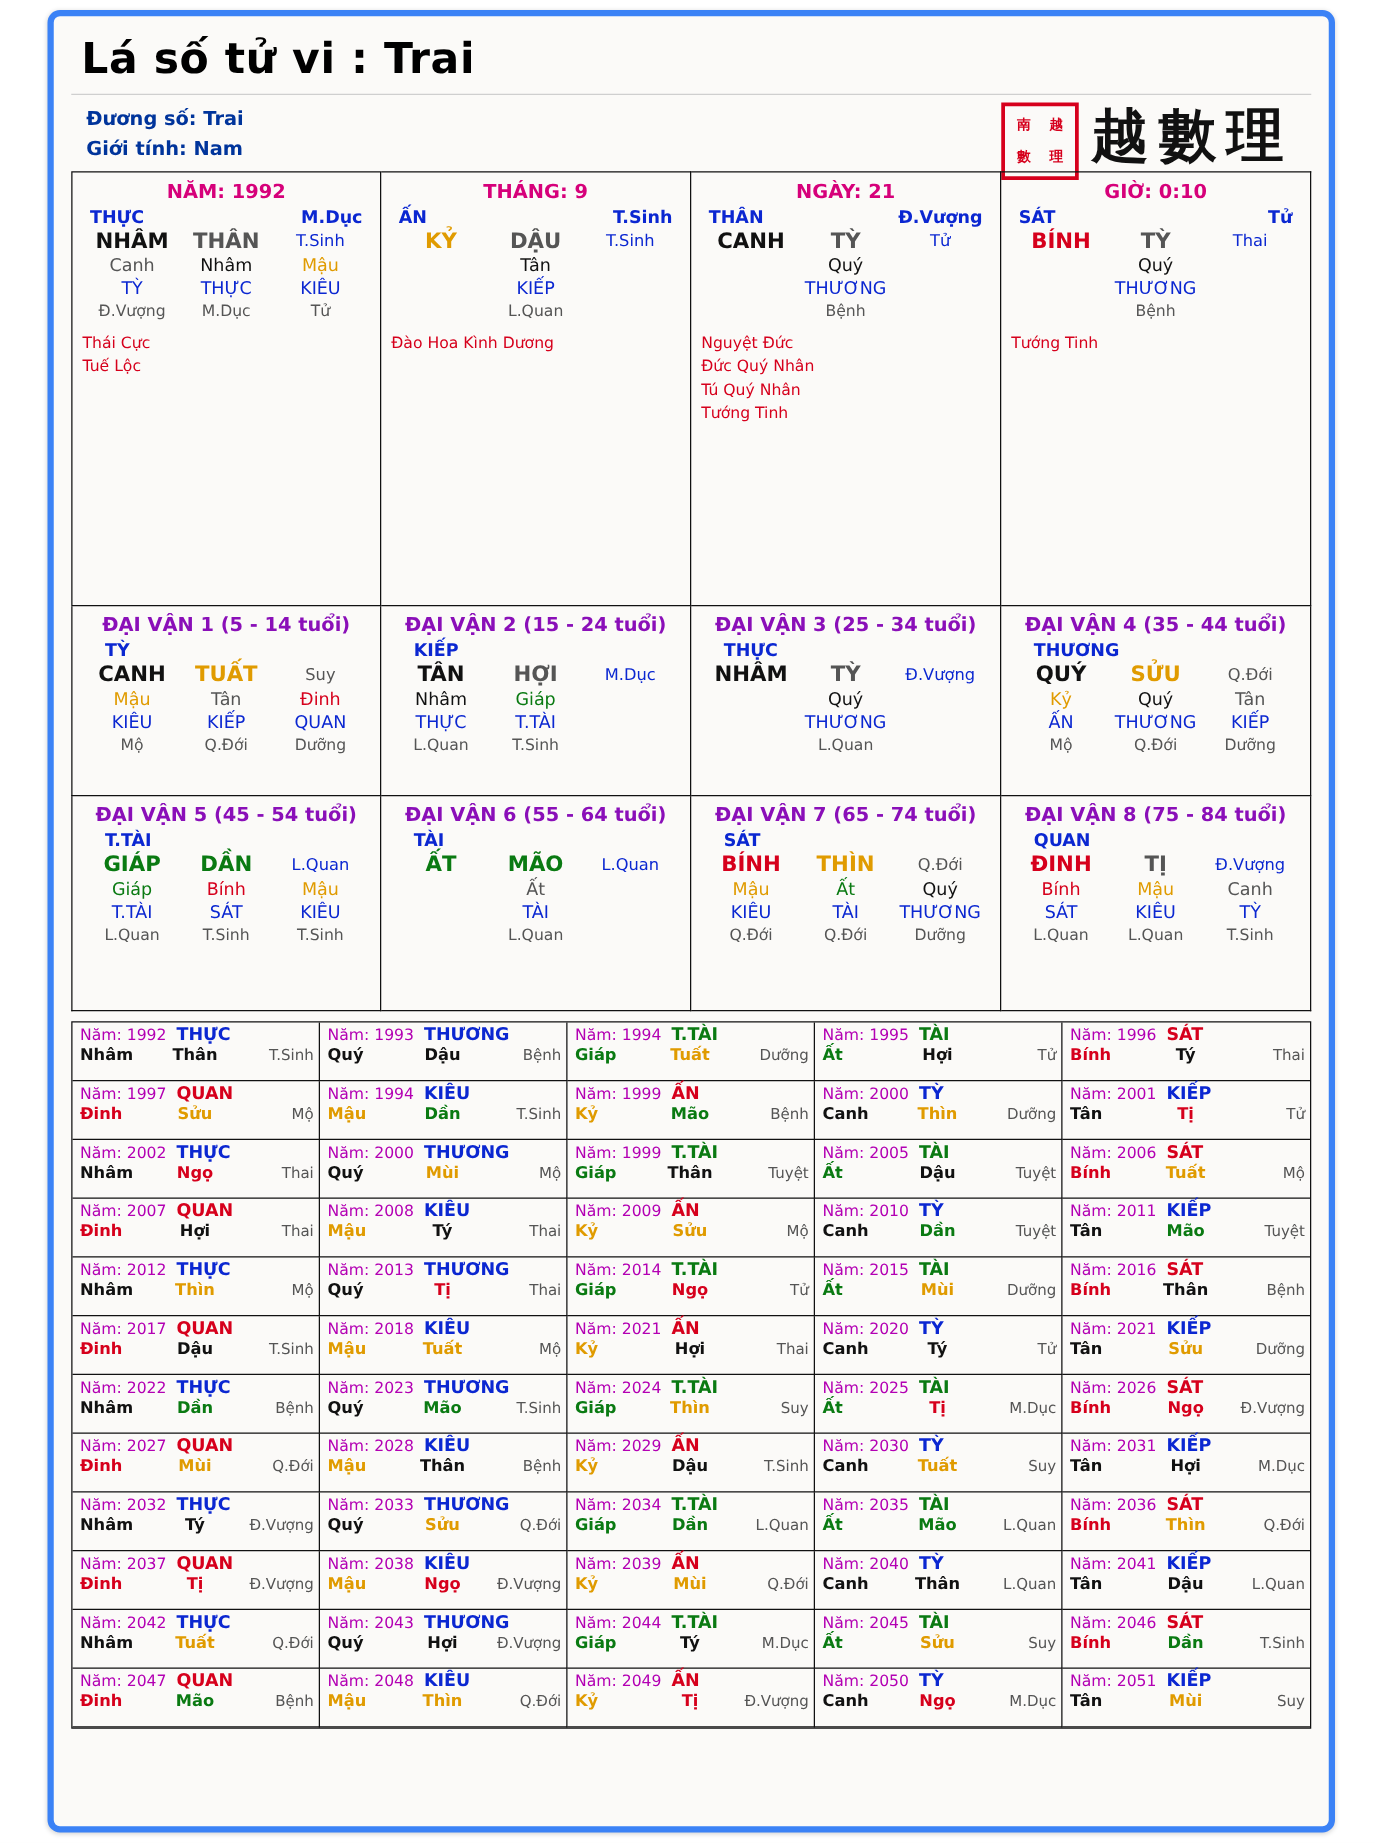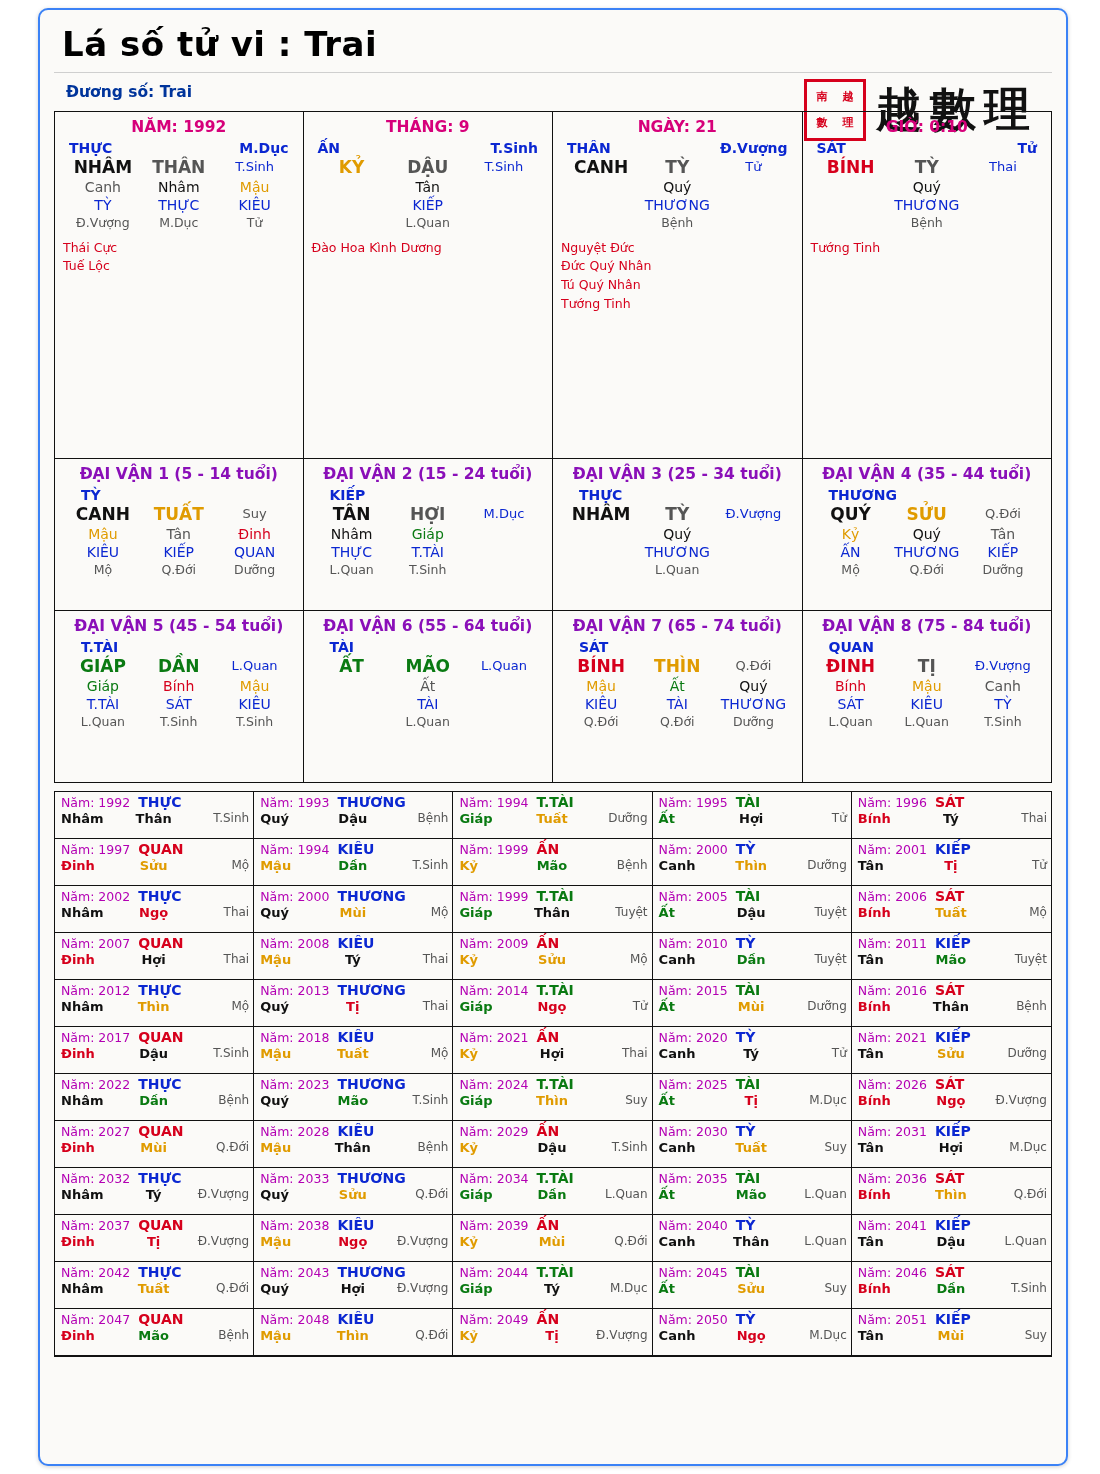--- a/index.html
+++ b/index.html
@@ -12,21 +12,21 @@
     width: 1100px; height: 1474px;
     position: relative;
     background: #fff;
     overflow: hidden;
   }
   .card {
     position: absolute;
     left: 38px; top: 8px;
     width: 1030px; height: 1458px;
     background: #fbfaf8;
-    border: 2px solid #3b82f6;
+    border: 5px solid #3b82f6;
     border-radius: 10px;
     box-shadow: 0 1px 4px rgba(0,0,0,0.18);
     padding: 0;
   }
   .title {
     font-size: 34px;
     font-weight: bold;
     color: #000;
     padding: 14px 0 6px 22px;
     letter-spacing: 0.5px;
@@ -60,21 +60,21 @@
     grid-template-columns: 1fr 1fr;
     align-items: center;
     justify-items: center;
     line-height: 1;
     font-family: "DejaVu Serif", serif;
     padding: 2px;
   }
   .seal-big {
     font-size: 46px;
     color: #111;
-    font-family: Liberation Serif, serif;
+    font-family: Liberation Mono, monospace;
     letter-spacing: 8px;
     font-weight: bold;
   }
 
   
   .grid-wrap { padding: 2px 14px 0 14px; }
   .row4 { display: grid; grid-template-columns: 1fr 1fr 1fr 1fr; }
   .cell {
     border: 1px solid #111;
     padding: 6px 8px 6px 8px;
@@ -140,20 +140,24 @@
   <div class="card">
 
     <div class="title">Lá số tử vi : Trai</div>
     <div class="hr"></div>
 
     <div class="header-info">
       <div>
         <span class="hi-blue">Đương số:</span>
         <span class="hi-blue">Trai</span>
       </div>
+      <div>
+        <span class="hi-blue">Giới tính:</span>
+        <span class="hi-blue">Nam</span>
+      </div>
 
       <div class="seal">
         <div class="seal-box">
           <span>南</span>
             <span>越</span>
           <span>數</span>
             <span>理</span>
         </div>
         <div class="seal-big">越數理</div>
       </div>

